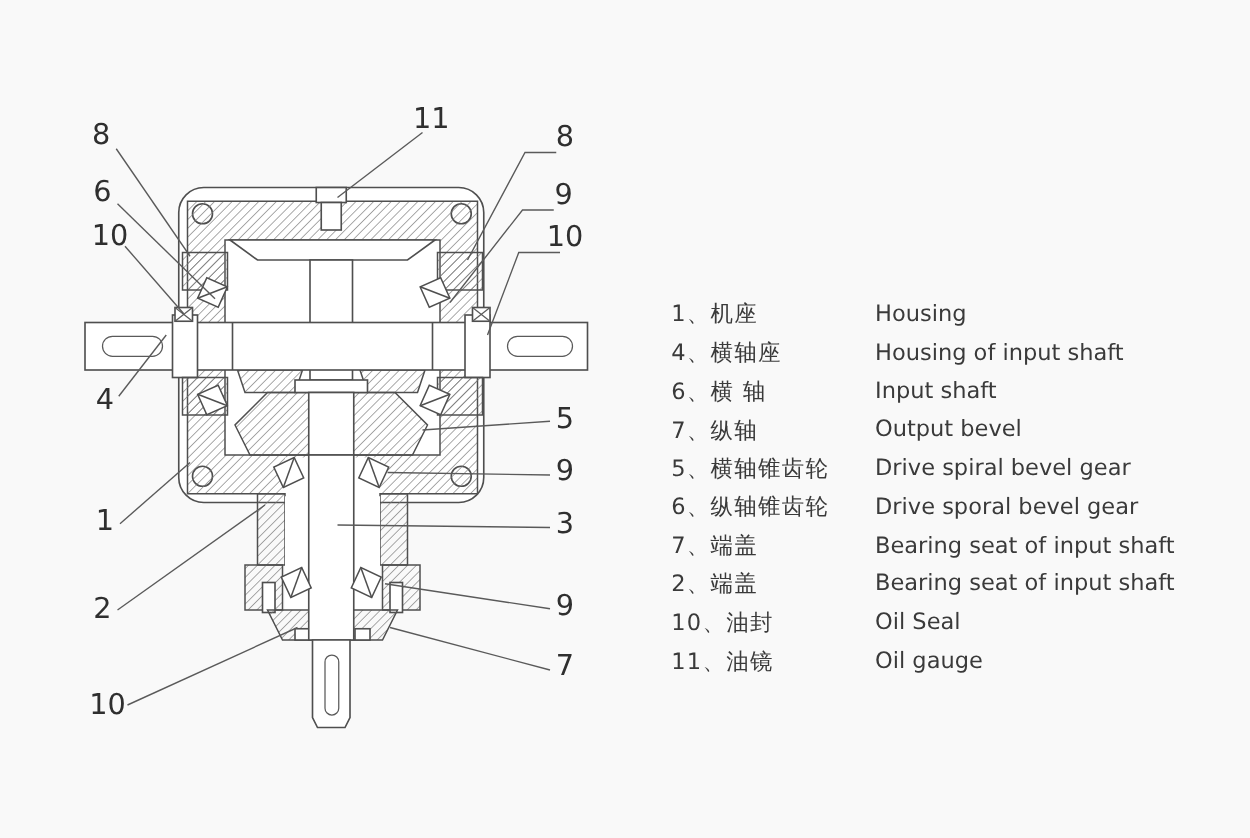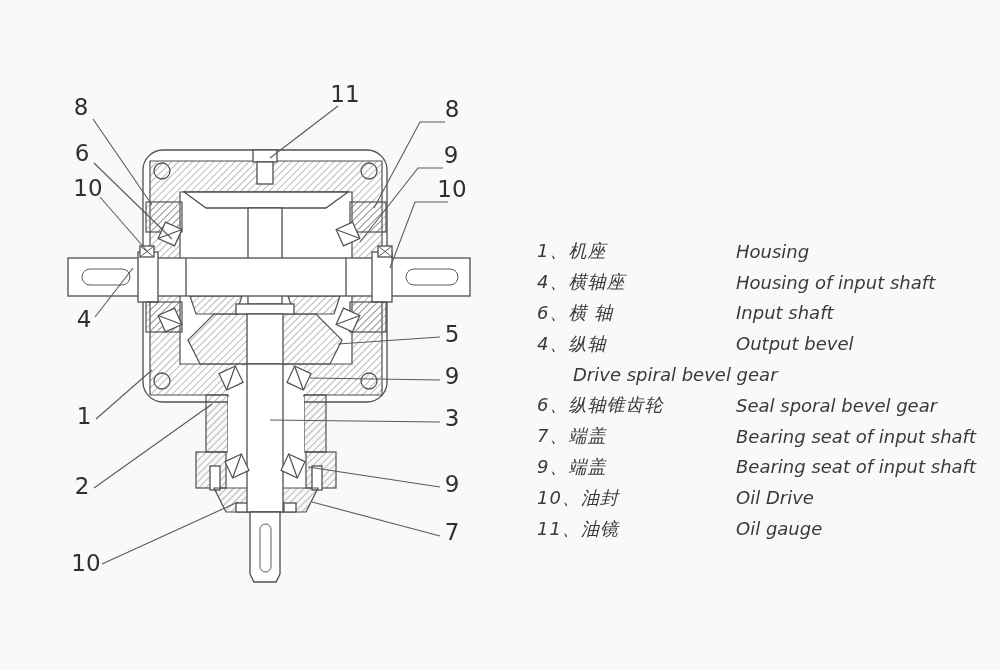--- a/index.html
+++ b/index.html
@@ -16,28 +16,27 @@
   svg .ht{stroke:#4f4f4f;stroke-width:1.2;fill:url(#hatch);}
   svg .thin{stroke:#5a5a5a;stroke-width:1;fill:none;}
   svg .leader{stroke:#5a5a5a;stroke-width:1.1;fill:none;}
   svg text.callout{
     font-family:"DejaVu Sans","Liberation Sans",sans-serif;
     font-size:23px;fill:#2f2f2f;text-anchor:middle;
   }
   .legend{
     position:absolute;left:537px;top:236px;width:440px;
     color:#3a3a3a;
-    font-style:italic;
   }
   .legend-row{
     display:flex;align-items:center;height:30.8px;
     font-size:18px;white-space:nowrap;
   }
   .legend-zh{width:163px;flex:0 0 163px;letter-spacing:1px;}
-  .legend-en{flex:1;margin-left:36px;}
+  .legend-en{flex:1;}
 </style>
 </head>
 <body>
 
 <div class="page">
 
   <svg class="diagram-svg" width="1000" height="670" viewBox="0 0 1000 670">
     <defs>
       <pattern id="hatch" width="5" height="5" patternUnits="userSpaceOnUse" patternTransform="rotate(45)">
         <line x1="0" y1="0" x2="0" y2="5" stroke="#767676" stroke-width="1"></line>
@@ -202,41 +201,42 @@
     </div>
     <div class="legend-row">
       <span class="legend-zh">4、横轴座</span>
       <span class="legend-en">Housing of input shaft</span>
     </div>
     <div class="legend-row">
       <span class="legend-zh">6、横 轴</span>
       <span class="legend-en">Input shaft</span>
     </div>
     <div class="legend-row">
-      <span class="legend-zh">4、纵轴</span>
+      <span class="legend-zh">7、纵轴</span>
       <span class="legend-en">Output bevel</span>
     </div>
     <div class="legend-row">
+      <span class="legend-zh">5、横轴锥齿轮</span>
       <span class="legend-en">Drive spiral bevel gear</span>
     </div>
     <div class="legend-row">
       <span class="legend-zh">6、纵轴锥齿轮</span>
-      <span class="legend-en">Seal sporal bevel gear</span>
+      <span class="legend-en">Drive sporal bevel gear</span>
     </div>
     <div class="legend-row">
       <span class="legend-zh">7、端盖</span>
       <span class="legend-en">Bearing seat of input shaft</span>
     </div>
     <div class="legend-row">
-      <span class="legend-zh">9、端盖</span>
+      <span class="legend-zh">2、端盖</span>
       <span class="legend-en">Bearing seat of input shaft</span>
     </div>
     <div class="legend-row">
       <span class="legend-zh">10、油封</span>
-      <span class="legend-en">Oil Drive</span>
+      <span class="legend-en">Oil Seal</span>
     </div>
     <div class="legend-row">
       <span class="legend-zh">11、油镜</span>
       <span class="legend-en">Oil gauge</span>
     </div>
   </div>
 
 </div>
 
 </body></html>

